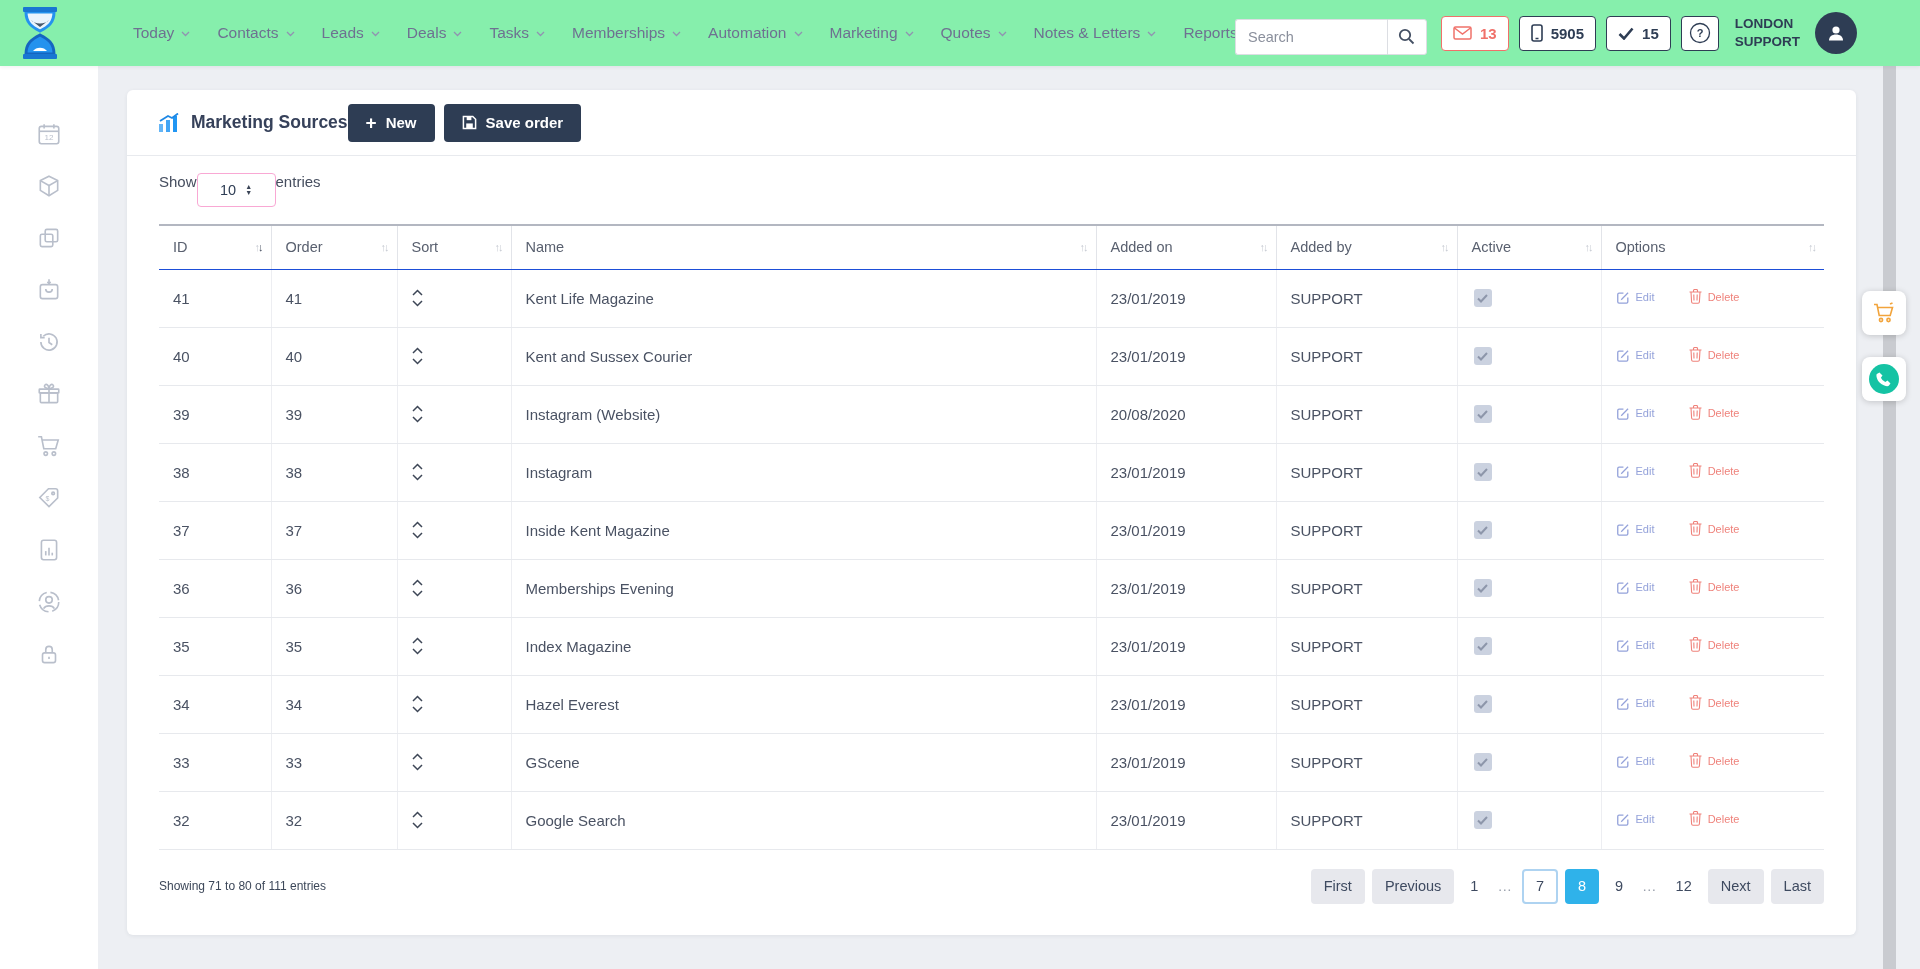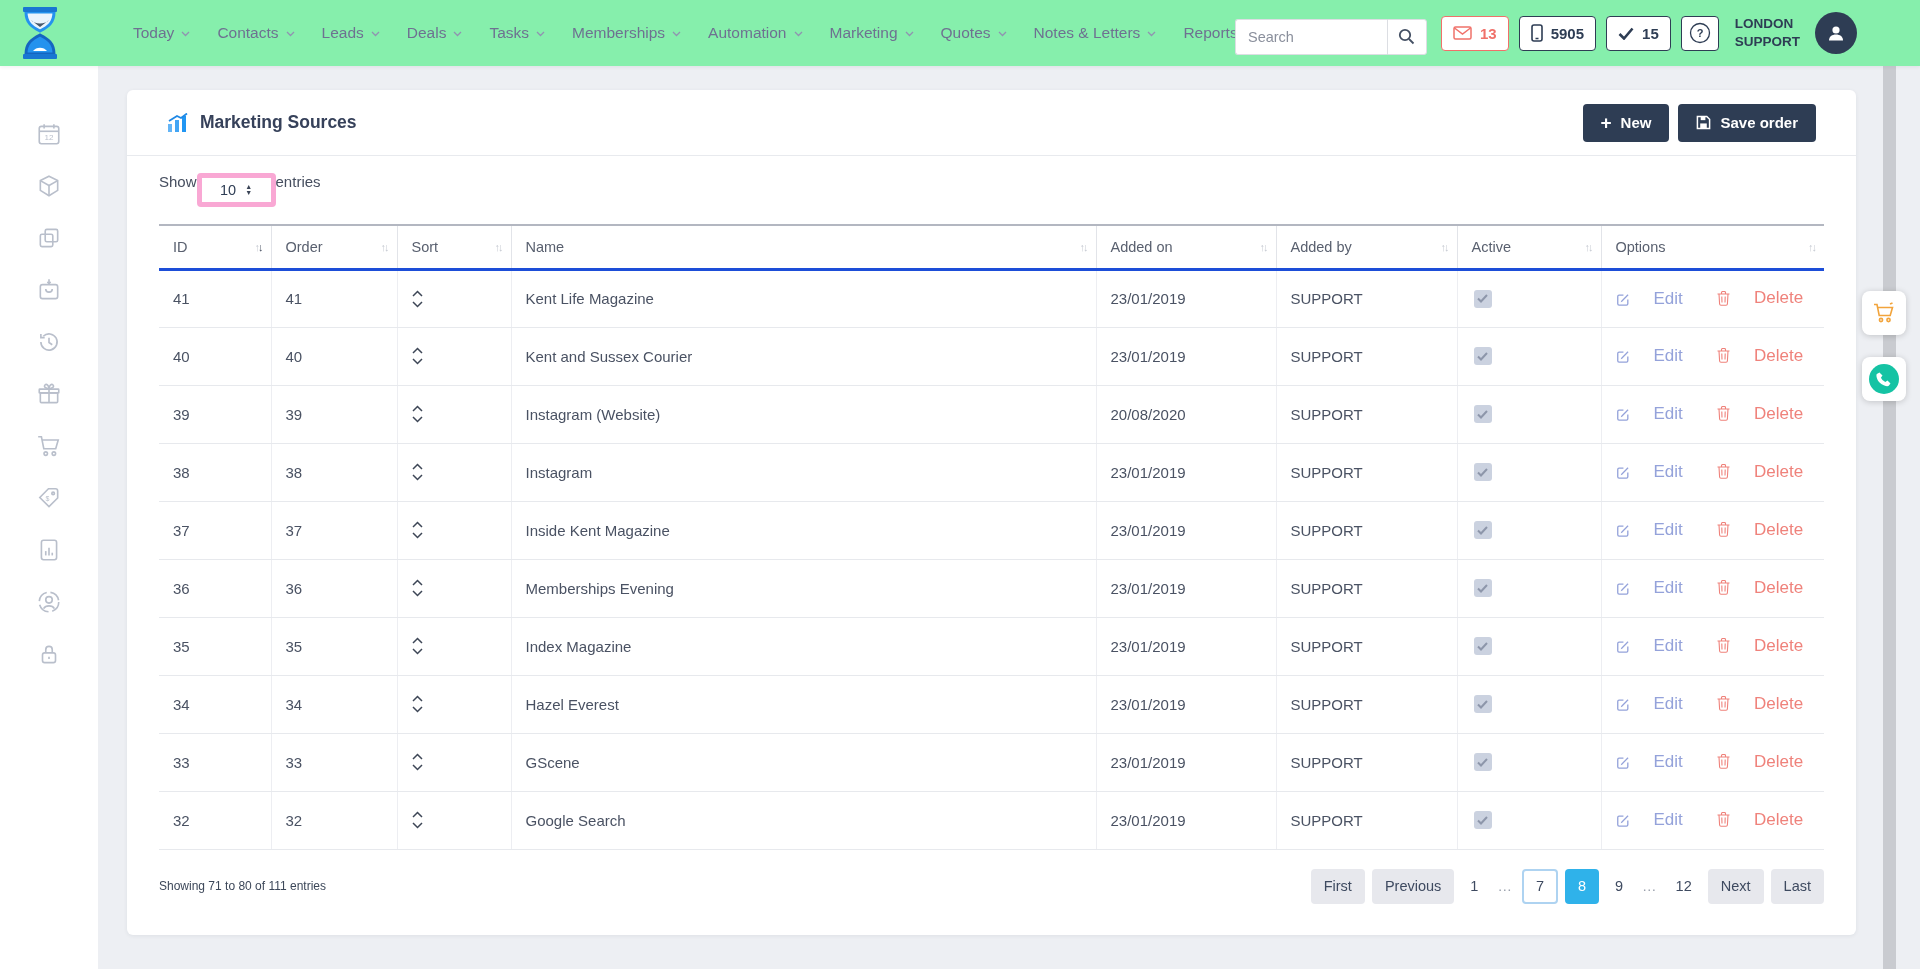--- a/index.html
+++ b/index.html
@@ -30,54 +30,54 @@
     align-items:center; justify-content:center; cursor:pointer; }
 
   
   .sidebar { position:fixed; left:0; top:66px; bottom:0; width:98px; background:#fff; z-index:10; padding-top:42px; }
   .side-item { height:52px; display:flex; align-items:center; justify-content:center; cursor:pointer; color:#b9bfcb; }
   .side-item svg { stroke:#b9bfcb; }
 
   
   .card { position:absolute; left:127px; top:90px; width:1729px; height:845px; background:#fff;
     border-radius:6px; box-shadow:0 1px 4px rgba(31,45,61,.07); }
-  .card-head { height:66px; padding:0 40px; display:flex; align-items:center; justify-content:space-between;
+  .card-head { height:66px; padding:0 31px; display:flex; align-items:center; justify-content:flex-start;
     border-bottom:1px solid #e8eaee; }
   .card-title-wrap { display:flex; align-items:center; gap:11px; }
   .card-title { font-size:17.5px; font-weight:bold; color:#36415a; }
   .card-actions { display:flex; gap:9px; }
   .btn-navy { height:38px; background:#2e3d54; color:#fff; border:none; border-radius:4px; font-size:15px;
     font-weight:bold; padding:0 18px; display:flex; align-items:center; gap:9px; cursor:pointer; font-family:inherit; }
   .btn-navy .plus { font-size:19px; font-weight:bold; line-height:1; }
 
   .controls { height:68px; padding:0 32px; display:flex; align-items:center; justify-content:space-between; }
   .show-entries { display:flex; font-size:15px; color:#454d5e; }
-  .page-size { width:79px; height:34px; border:5px solid #f9a8d4; border-radius:4px; display:flex;
+  .page-size { width:79px; height:34px; border:1px solid #f9a8d4; border-radius:4px; display:flex;
     align-items:center; justify-content:center; gap:9px; font-size:14.5px; color:#2e3d54; cursor:pointer; }
   .page-size .spin { display:flex; flex-direction:column; font-size:7px; line-height:.85; color:#3a4456; }
   .filter { display:flex; align-items:center; gap:13px; font-size:15px; color:#4b5364; }
   .filter-input { width:232px; height:32px; border:1px solid #d3d6dd; border-radius:3px; padding:0 8px;
     font-size:14px; color:#444; outline:none; font-family:inherit; }
 
   
   .data-table { width:calc(100% - 64px); margin:0 32px; border-collapse:collapse; table-layout:fixed; }
-  .data-table th { height:44px; border-top:2px solid #b3b7c1; border-bottom:3px solid #1d4ed8;
+  .data-table th { height:44px; border-top:2px solid #b3b7c1; border-bottom:1px solid #1d4ed8;
     text-align:left; font-weight:normal; font-size:14.5px; color:#59606f; padding:0 14px; position:relative; cursor:pointer; }
   .data-table th + th { border-left:1px solid #e2e4e9; }
   .sort-icons { position:absolute; right:9px; top:50%; transform:translateY(-50%); font-size:11px;
     letter-spacing:-2px; color:#c6cad2; }
   .sorted-desc .s-down { color:#4a5263; }
   .data-table td { height:58px; border-bottom:1px solid #e7e9ed; font-size:15px; color:#4a5263; padding:0 14px; }
   .data-table td + td { border-left:1px solid #edeef2; }
   .col0{width:112px}.col1{width:126px}.col2{width:114px}.col3{width:585px}.col4{width:180px}.col5{width:181px}.col6{width:144px}
   .c-sort { padding-left:22px; }
   .sort-btn { display:block; background:none; border:none; padding:1px 0; margin:2px 0; cursor:pointer; line-height:0; }
   .checkbox { width:18px; height:18px; border-radius:3px; background:#cbd2e0; display:inline-flex;
     align-items:center; justify-content:center; cursor:pointer; margin-left:2px; }
-  .c-options a { display:inline-flex; align-items:center; gap:24px; font-size:17px; cursor:pointer; text-decoration:none;justify-content:flex-end; }
+  .c-options a { display:inline-flex; align-items:center; gap:6px; font-size:11px; cursor:pointer; text-decoration:none;justify-content:flex-end; }
   .link-edit { color:#94a2da; margin-right:30px; }
   .link-delete { color:#ef827b; }
 
   
   .card-foot { padding:19px 32px 0; display:flex; align-items:center; justify-content:space-between; }
   .summary { font-size:12px; color:#3c4759; }
   .pagination { display:flex; align-items:center; gap:7px; }
   .pg { height:35px; display:inline-flex; align-items:center; justify-content:center; font-size:14.5px;
     color:#3e4a60; border-radius:4px; cursor:pointer; }
   .pg-nav { background:#e7e8ed; padding:0 13px; }

